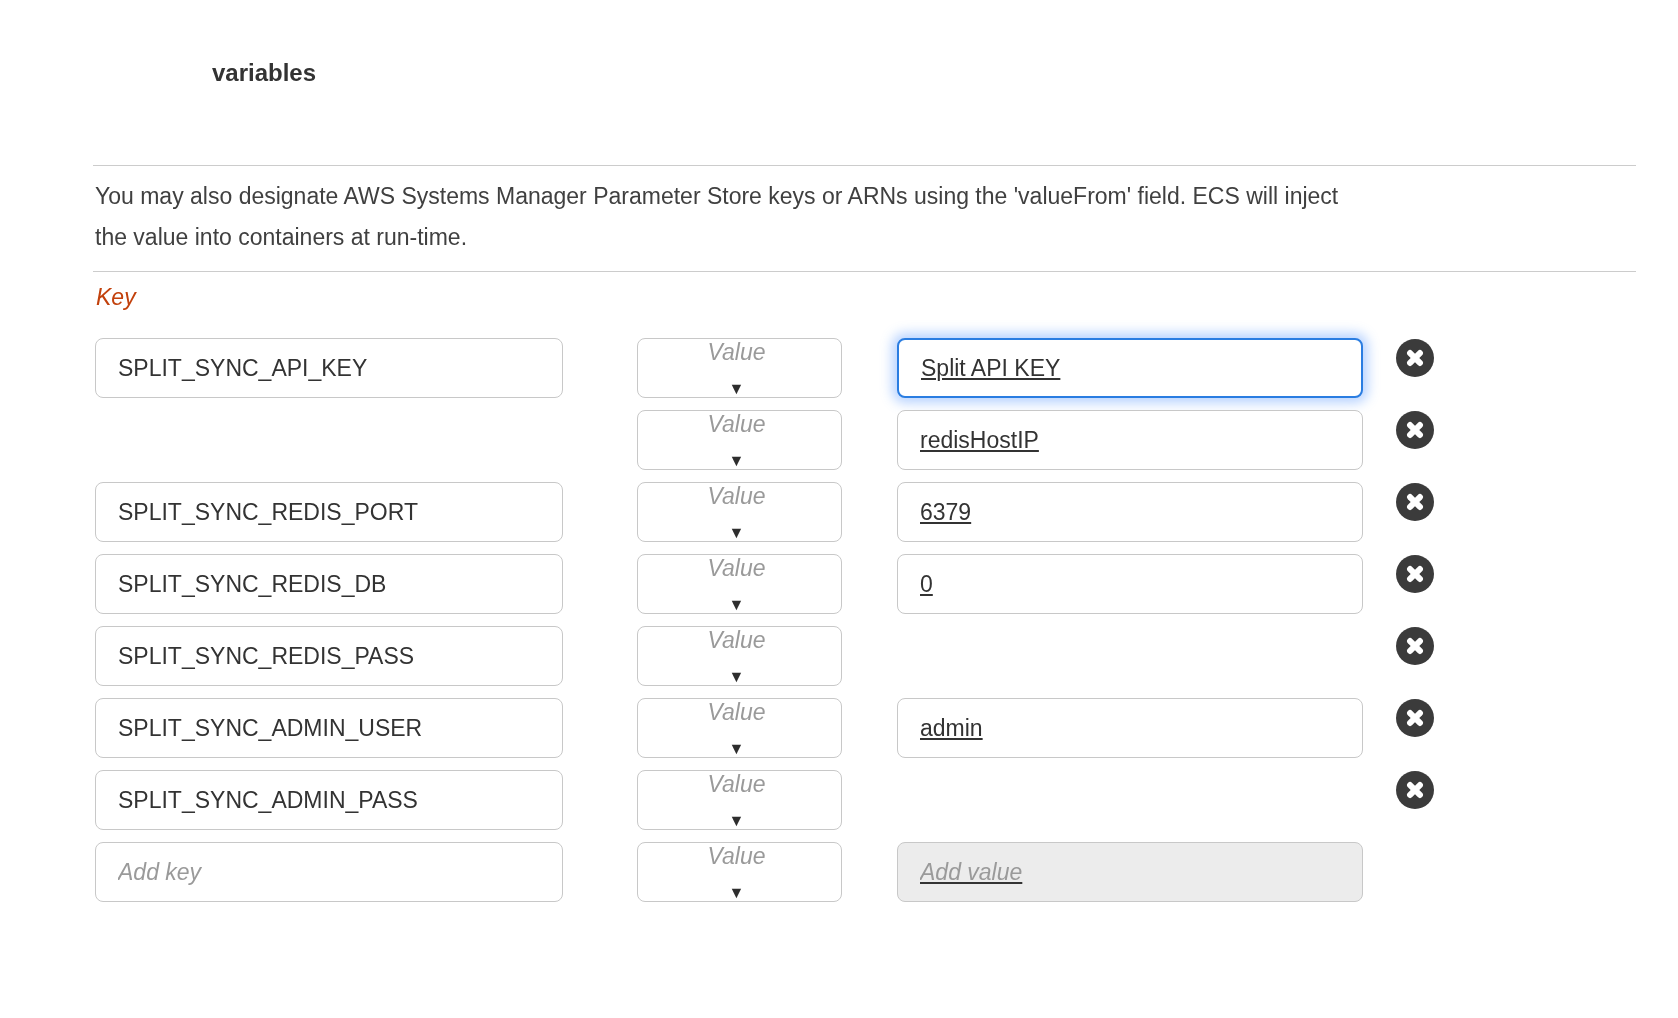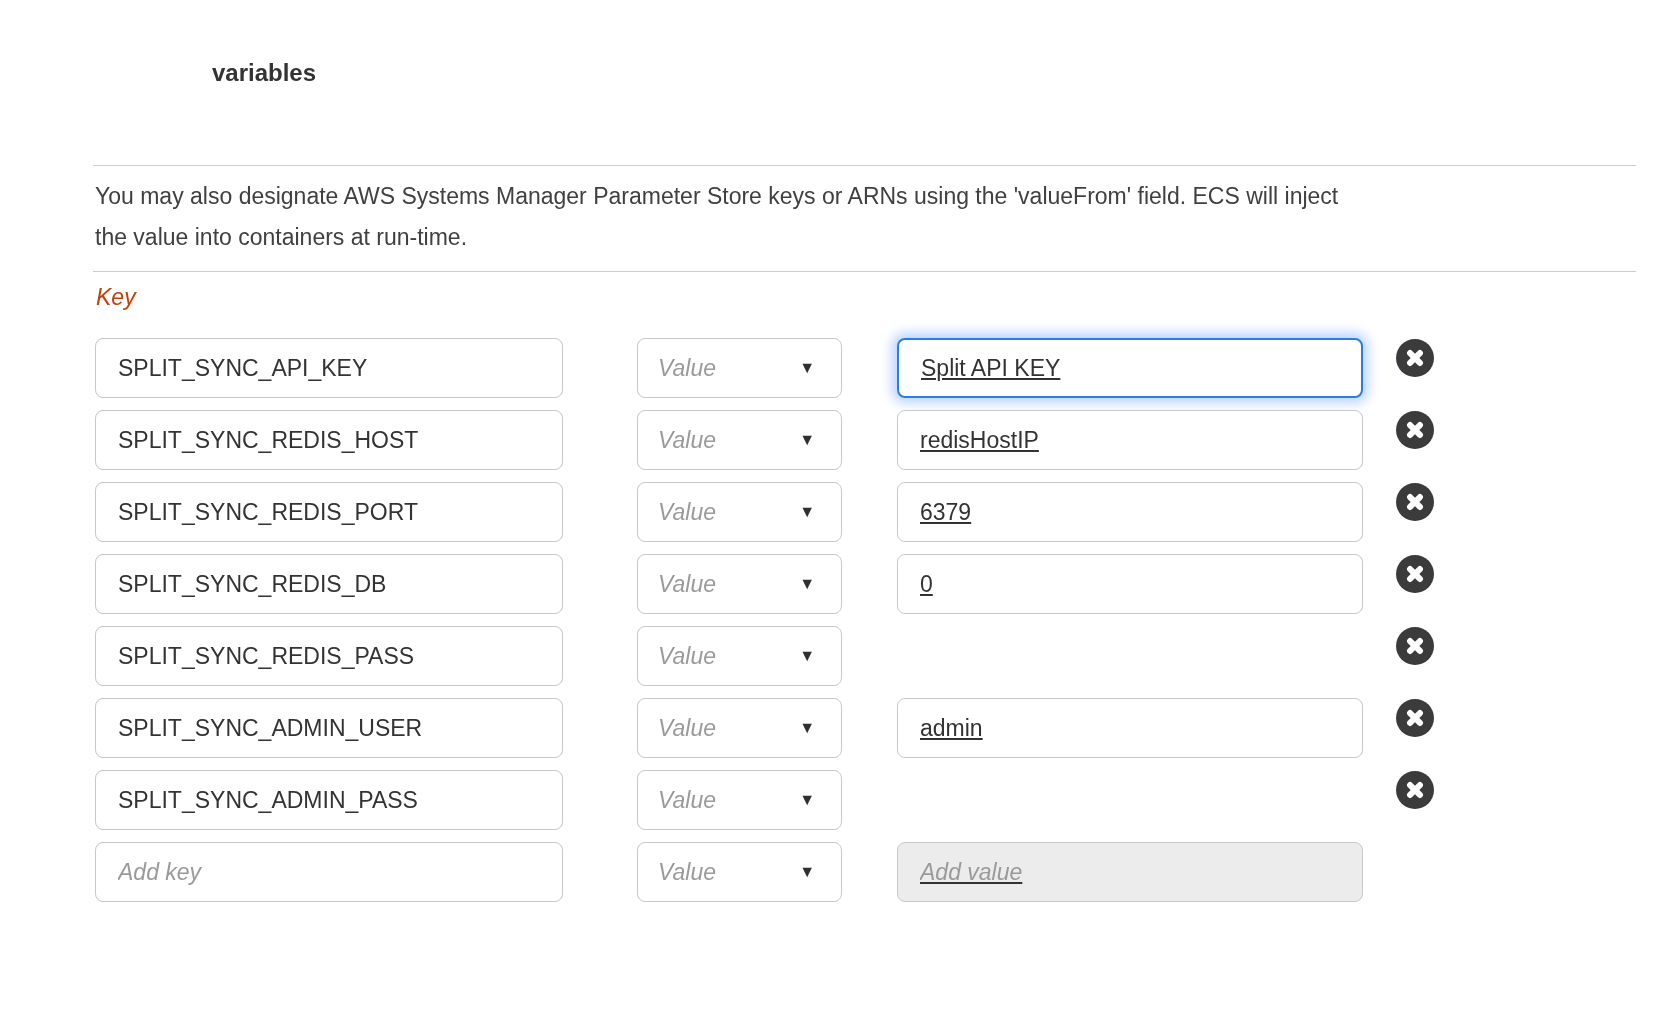--- a/index.html
+++ b/index.html
@@ -65,20 +65,21 @@
     box-shadow: 0 0 12px 5px rgba(77, 144, 254, 0.40);
   }
   .value-input.disabled-bg { background: var(--disabled-bg); }
 
   .type-select {
     position: absolute; left: 542px; top: 0; width: 205px; height: 60px;
     border: 1.5px solid var(--input-border); border-radius: 8px;
     background: #ffffff; cursor: pointer;
     display: flex; align-items: center; justify-content: space-between;
     padding: 0 26px 0 20px;
+    flex-direction: column;
   }
   .type-text { font-size: 23px; font-style: italic; color: var(--placeholder); }
   .caret { font-size: 16px; color: #2e2e2e; line-height: 1; }
 
   .remove-btn {
     position: absolute; left: 1301px; top: 1px; width: 38px; height: 38px;
     border: none; border-radius: 50%; background: var(--remove-bg);
     cursor: pointer; padding: 0;
   }
   .x-shape { position: absolute; left: 0; top: 0; width: 100%; height: 100%; }
@@ -116,21 +117,20 @@
       <span class="type-text">Value</span>
       <span class="caret">▼</span>
     </div>
     <input class="value-input focused" value="Split API KEY" style="">
     <button class="remove-btn">
       <span class="x-shape"></span>
     </button>
   </div>
 
   <div class="row">
-    <input class="key-input" value="SPLIT_SYNC_REDIS_HOST" style="">
     <div class="type-select">
       <span class="type-text">Value</span>
       <span class="caret">▼</span>
     </div>
     <input class="value-input" value="redisHostIP" style="">
     <button class="remove-btn">
       <span class="x-shape"></span>
     </button>
   </div>
 

